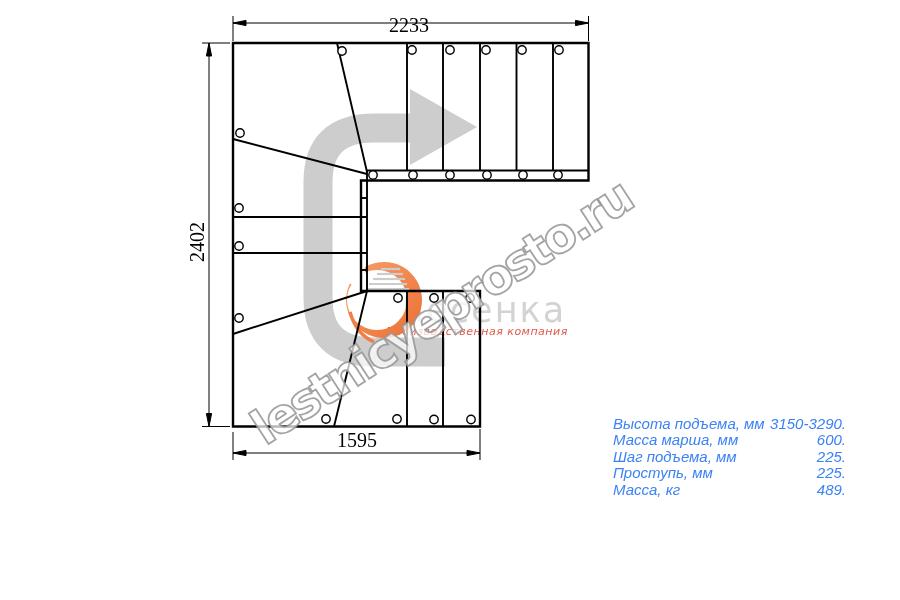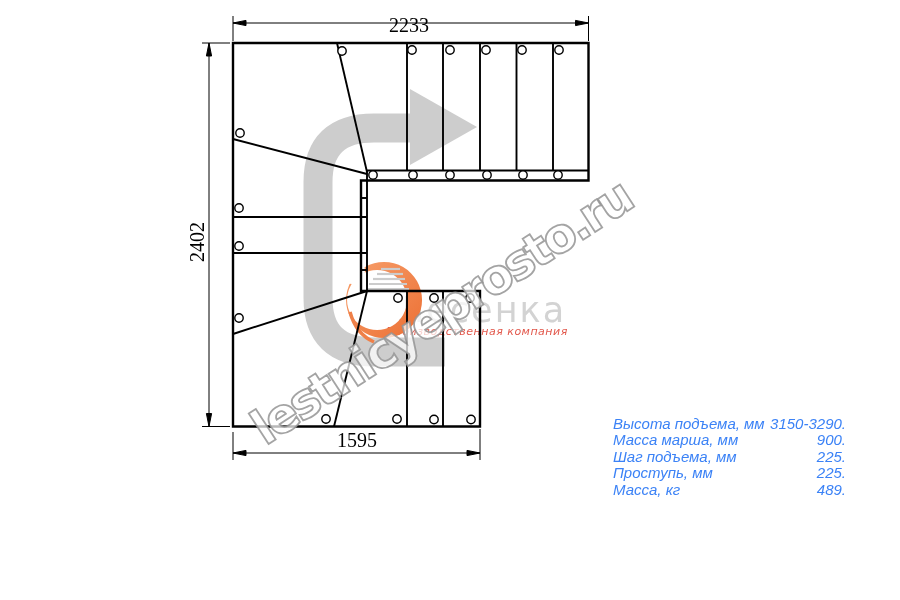--- a/index.html
+++ b/index.html
@@ -158,21 +158,21 @@
   <div id="dim-left" class="dim-text">2402</div>
   <div id="dim-bottom" class="dim-text">1595</div>
 
   <div id="specs">
     <div class="row">
       <span class="lbl">Высота подъема, мм</span>
       <span class="val">3150-3290.</span>
     </div>
     <div class="row">
       <span class="lbl">Масса марша, мм</span>
-      <span class="val">900.</span>
+      <span class="val">600.</span>
     </div>
     <div class="row">
       <span class="lbl">Шаг подъема, мм</span>
       <span class="val">225.</span>
     </div>
     <div class="row">
       <span class="lbl">Проступь, мм</span>
       <span class="val">225.</span>
     </div>
     <div class="row">

